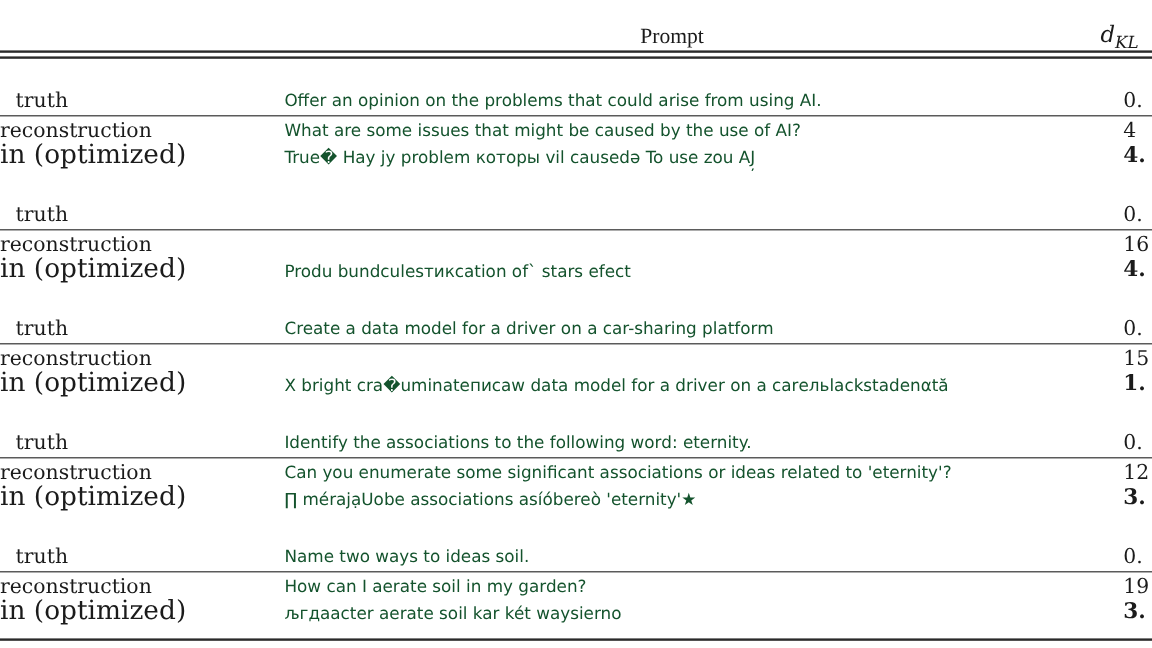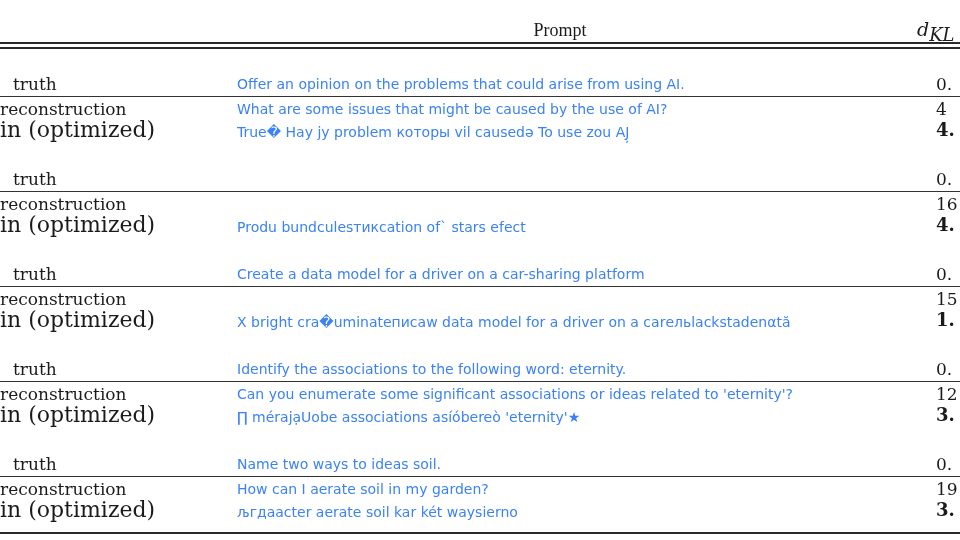--- a/index.html
+++ b/index.html
@@ -15,21 +15,21 @@
   
   .prompt-header {
     position: absolute; top: 20px; left: 380px; width: 360px;
     text-align: center; font-size: 18px; color: #1b1b1b;
     font-family: Liberation Serif, serif;
   }
   .metric-header {
     position: absolute; top: 18px; left: 917px;
     font-size: 19px; font-style: italic; white-space: nowrap;
   }
-  .metric-header sub { font-size: 18px; font-style: italic; }
+  .metric-header sub { font-size: 14px; font-style: italic; }
 
   
   .rule {
     position: absolute; left: 0; width: 960px; height: 2px;
     background: #2a2a2a;
   }
   .rule.thin { height: 1.5px; background: #333; }
 
   
   .group { position: absolute; left: 0; width: 960px; }
@@ -38,21 +38,21 @@
     position: absolute; left: 0; top: 0;
     font-family: "DejaVu Serif", serif;
     font-size: 17px; line-height: 20px; color: #1b1b1b;
     white-space: nowrap;
   }
   .lbl.indent { left: 13px; }
   .lbl.bold { font-weight: normal; font-size: 22px; }
   .prompt {
     position: absolute; left: 237px; top: 1px;
     font-family: "DejaVu Sans", sans-serif;
-    font-size: 14px; line-height: 19px; color: #3b82f6;
+    font-size: 14px; line-height: 19px; color: #14532d;
     white-space: nowrap;
   }
   .value {
     position: absolute; left: 936px; top: 0;
     font-family: "DejaVu Serif", serif;
     font-size: 17px; line-height: 20px; color: #1b1b1b;
     white-space: nowrap;
   }
   .value.bold { font-weight: bold; font-size: 18px; }
 </style>

